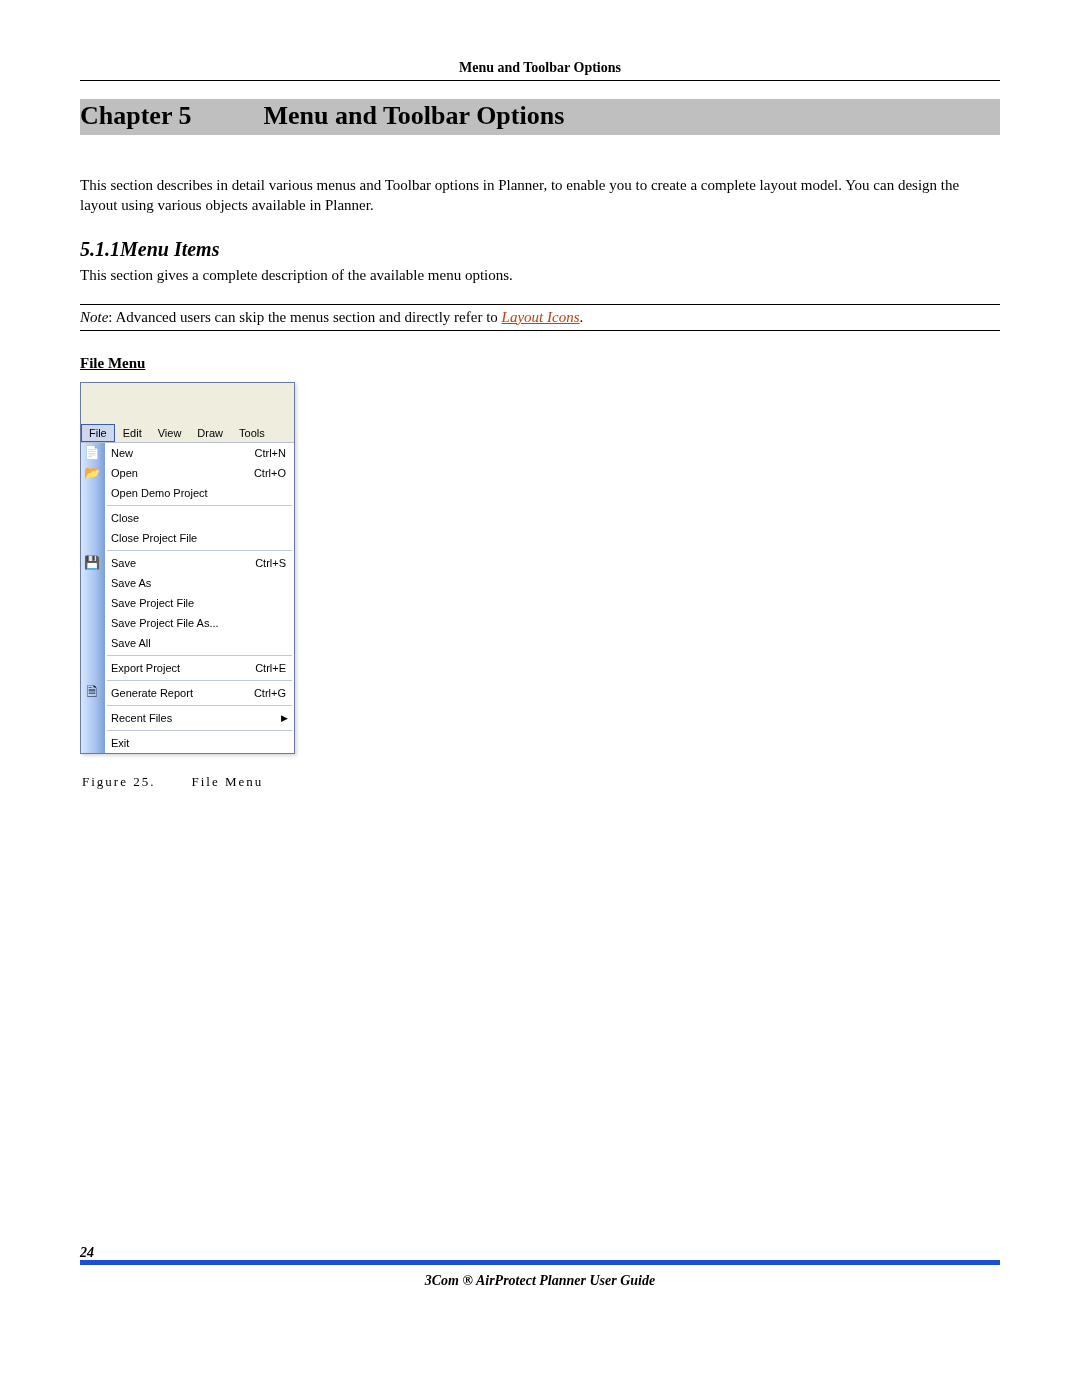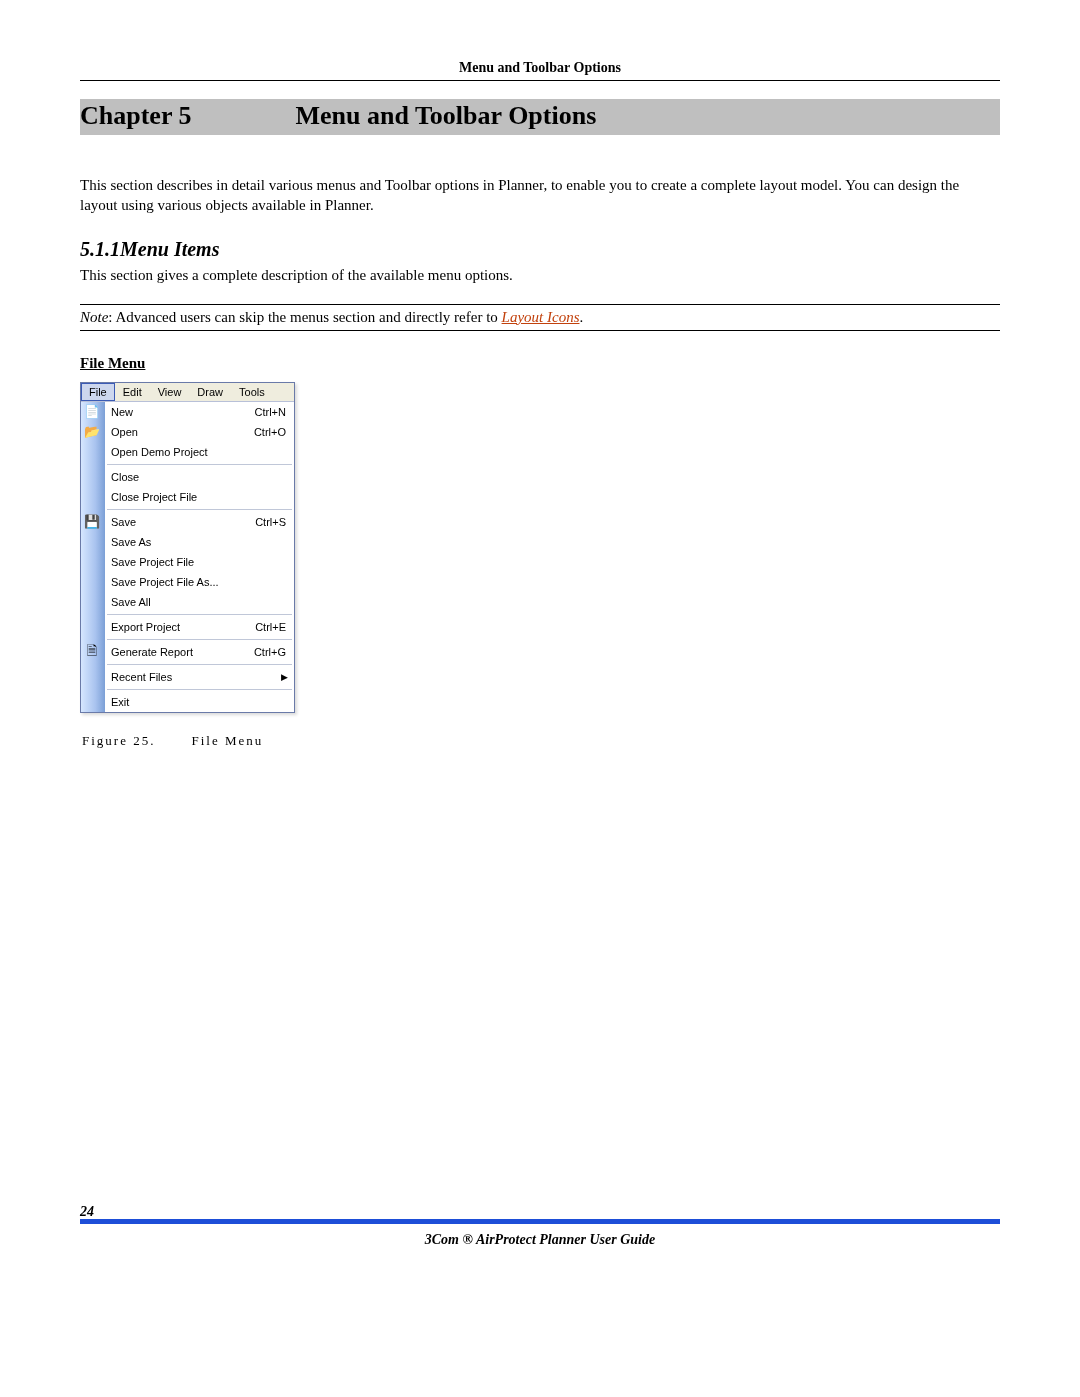--- a/index.html
+++ b/index.html
@@ -22,21 +22,21 @@
     padding-bottom: 4px;
     border-bottom: 1px solid #000;
     margin-bottom: 18px;
   }
   .chapter-bar {
     background: #bfbfbf;
     padding: 2px 0 4px 0;
     font-size: 26px;
     font-weight: bold;
   }
-  .chapter-bar .ch-label { display:inline-block; margin-right: 104px; text-align: center; }
+  .chapter-bar .ch-label { display:inline-block; margin-right: 72px; text-align: center; }
   .body-text {
     font-size: 15px;
     line-height: 1.35;
     margin-top: 40px;
   }
   .sec-num-title {
     font-style: italic;
     font-weight: bold;
     font-size: 20px;
     margin-top: 22px;
@@ -70,20 +70,21 @@
     box-shadow: 2px 2px 3px rgba(0,0,0,0.15);
   }
   .menubar {
     display: flex;
     background: #efedde;
     border-bottom: 1px solid #b8c0d8;
   }
   .menubar .mitem {
     padding: 3px 8px;
     cursor: default;
+    margin-top: 41px;
   }
   .menubar .mitem.active {
     background: #cdd7ee;
     border: 1px solid #3b5bb5;
     padding: 2px 7px;
   }
   .menu-body { display: flex; }
   .icon-strip {
     width: 24px;
     background: linear-gradient(to right, #d6e7ff 0%, #a9c3ef 60%, #7b9fd6 100%);

